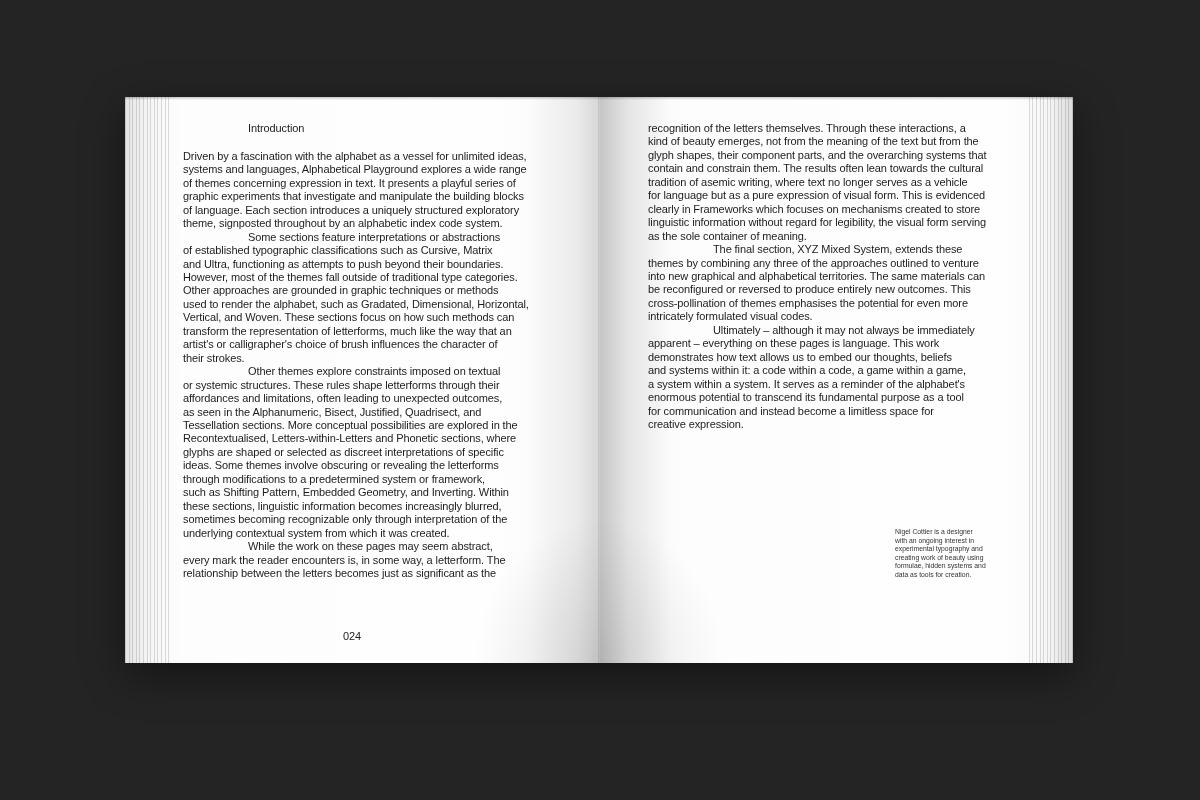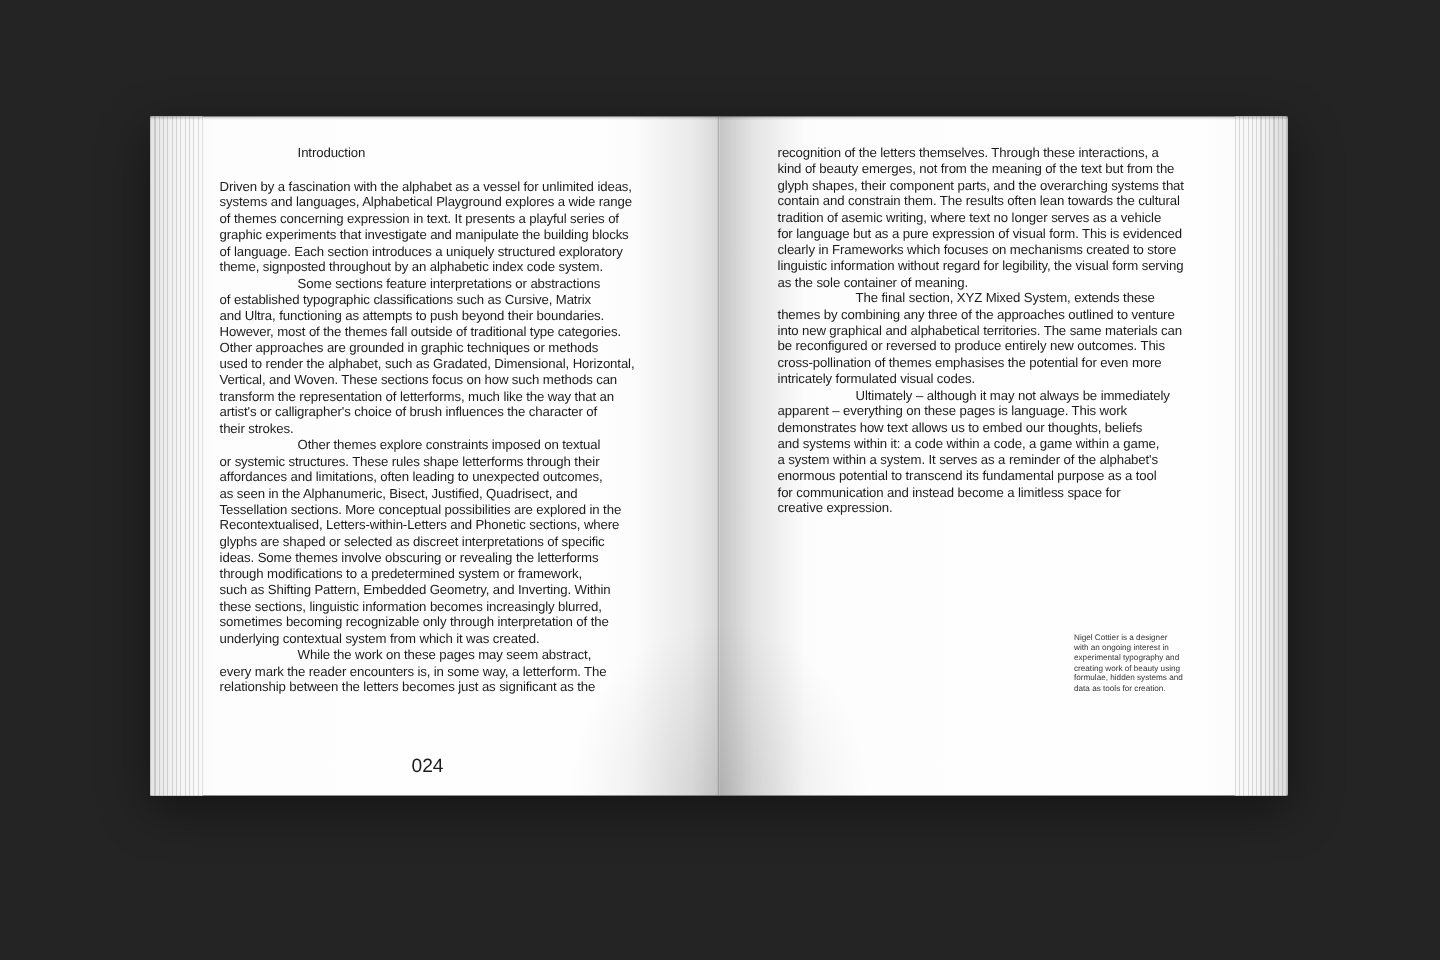--- a/index.html
+++ b/index.html
@@ -73,21 +73,21 @@
   }
   p.indent { text-indent:65px; }
   p.signature { margin-top:13.45px; }
 
   .bio {
     position:absolute; left:296px; top:431px; width:100px; z-index:1;
     font-size:6.8px; line-height:8.6px; color:#333; white-space:pre-line;
     letter-spacing:0;
   }
   .pagenum {
-    position:absolute; top:533px; font-size:16px; color:#1c1c1c; z-index:1;
+    position:absolute; top:533px; font-size:11px; color:#1c1c1c; z-index:1;
     letter-spacing:-0.1px;
   }
   .pagenum.pn-left  { left:218px; }
   .pagenum.pn-right { left:394px;margin-left:36px; }
 </style>
 </head>
 <body>
 
 <div class="stage">
   <div class="book">

